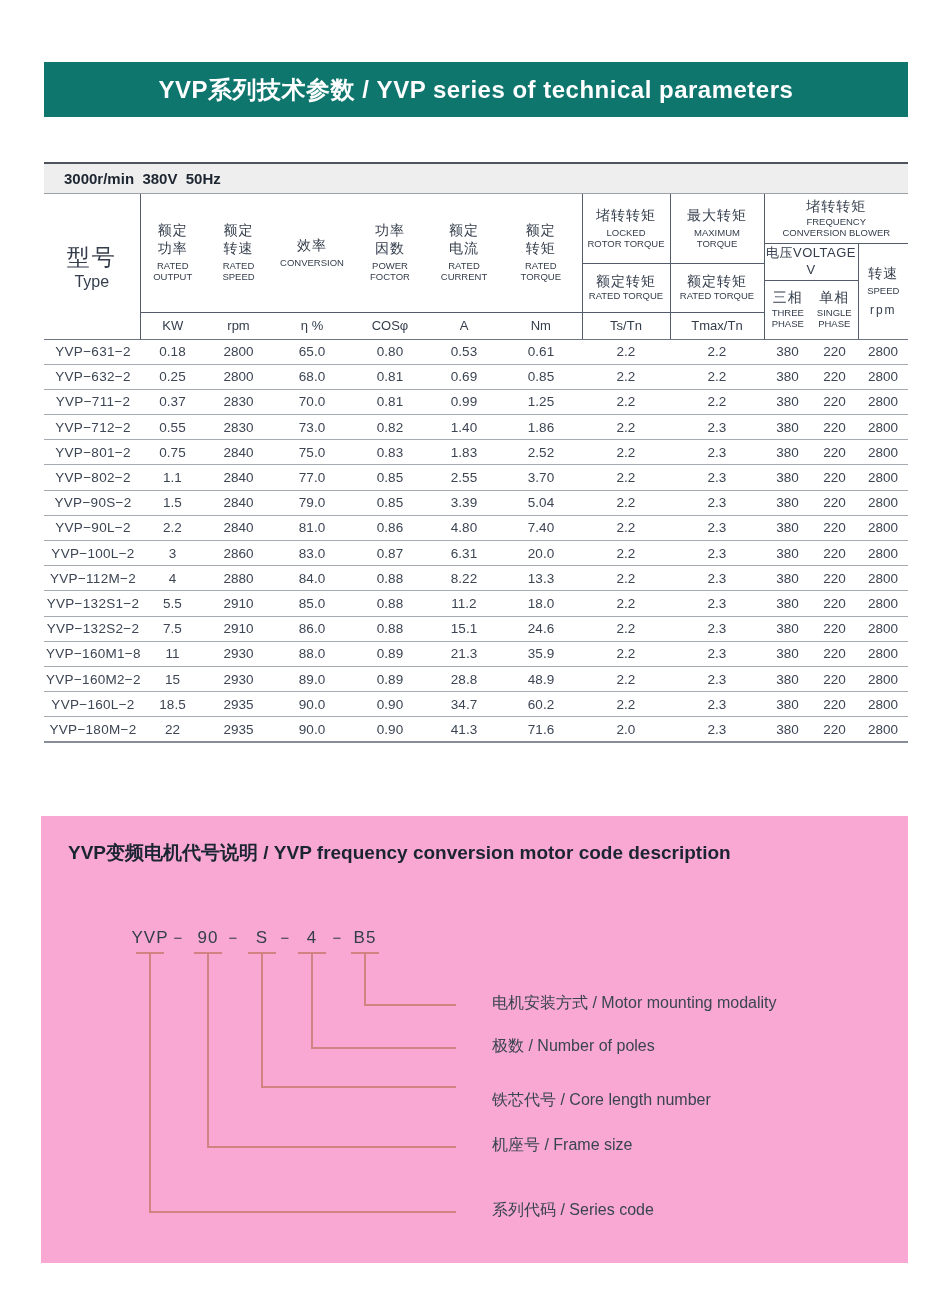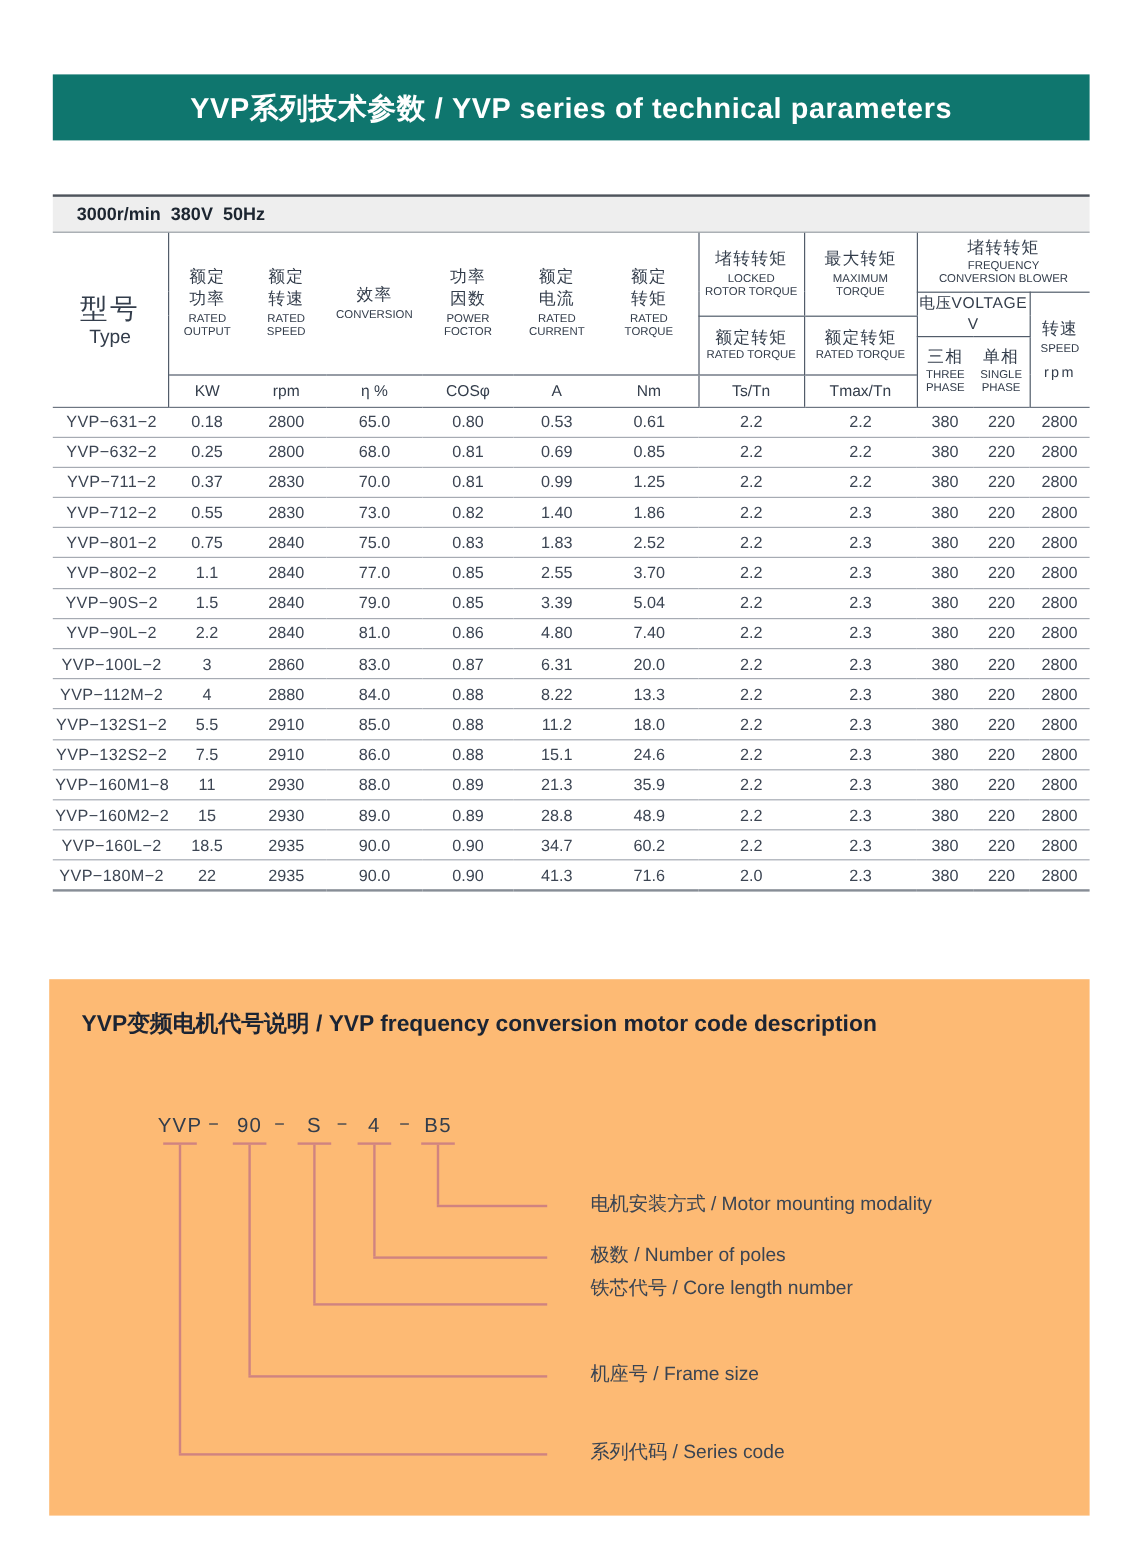--- a/index.html
+++ b/index.html
@@ -34,21 +34,21 @@
   .b-b{border-bottom:1px solid #525c6a;}
   .b-t{border-top:1px solid #525c6a;}
   .hb{border-bottom:1px solid #6d7682;}
   tr.ra{height:49px;} tr.rb{height:20px;} tr.rc{height:17px;} tr.rd{height:32px;} tr.re{height:27px;}
   tbody.rows tr{height:25.2px;}
   tbody.rows td{font-size:13.5px;color:#3c4553;border-bottom:1px solid #a6abb3;}
   tbody.rows td.type-cell{text-align:center;padding-left:2px;letter-spacing:.3px;}
   tbody.rows tr:last-child td{border-bottom:2px solid #878d96;}
 
   
-  .code-section{position:absolute;left:41px;top:816px;width:867px;height:447px;background:#fdba74;}
+  .code-section{position:absolute;left:41px;top:816px;width:867px;height:447px;background:#f9a8d4;}
   .code-title{position:absolute;left:27px;top:24px;font-size:19px;font-weight:bold;color:#1b2433;}
   .seg{position:absolute;transform:translateX(-50%);font-size:17px;color:#333d4b;letter-spacing:1px;}
   .sep{position:absolute;transform:translateX(-50%);font-size:15px;color:#333d4b;}
   .u{position:absolute;height:2px;background:#d08380;}
   .v{position:absolute;width:1.5px;background:#d08380;}
   .h{position:absolute;height:1.5px;background:#d08380;}
   .code-label{position:absolute;left:451px;font-size:16px;color:#3a4452;white-space:nowrap;}
 </style>
 </head>
 <body>
@@ -431,18 +431,18 @@
     <div class="h" style="left:166px;top:330px;width:249px"></div>
     <div class="v" style="left:220px;top:138px;height:132px"></div>
     <div class="h" style="left:220px;top:270px;width:195px"></div>
     <div class="v" style="left:270px;top:138px;height:93px"></div>
     <div class="h" style="left:270px;top:231px;width:145px"></div>
     <div class="v" style="left:323px;top:138px;height:50px"></div>
     <div class="h" style="left:323px;top:188px;width:92px"></div>
 
     <div class="code-label" style="top:177px">电机安装方式 / Motor mounting modality</div>
     <div class="code-label" style="top:220px">极数 / Number of poles</div>
-    <div class="code-label" style="top:247px">铁芯代号 / Core length number</div>
+    <div class="code-label" style="top:274px">铁芯代号 / Core length number</div>
     <div class="code-label" style="top:319px">机座号 / Frame size</div>
     <div class="code-label" style="top:384px">系列代码 / Series code</div>
   </div>
 
 </div>
 
 </body></html>

